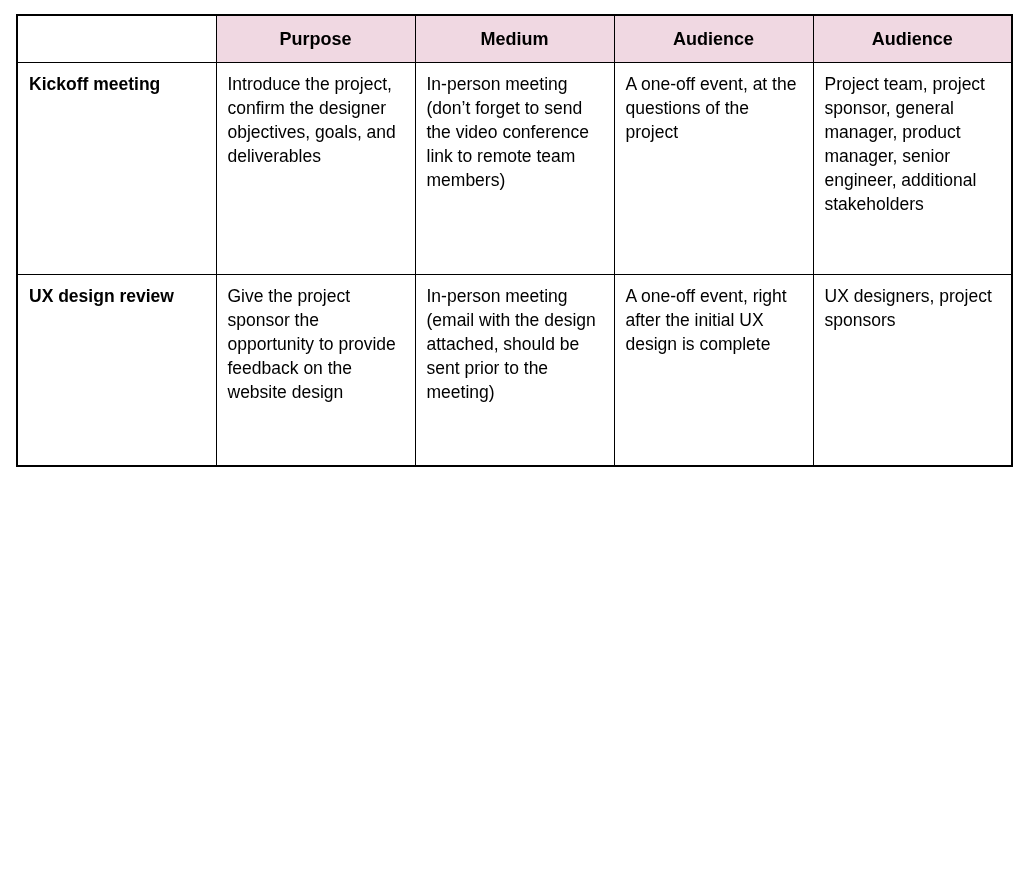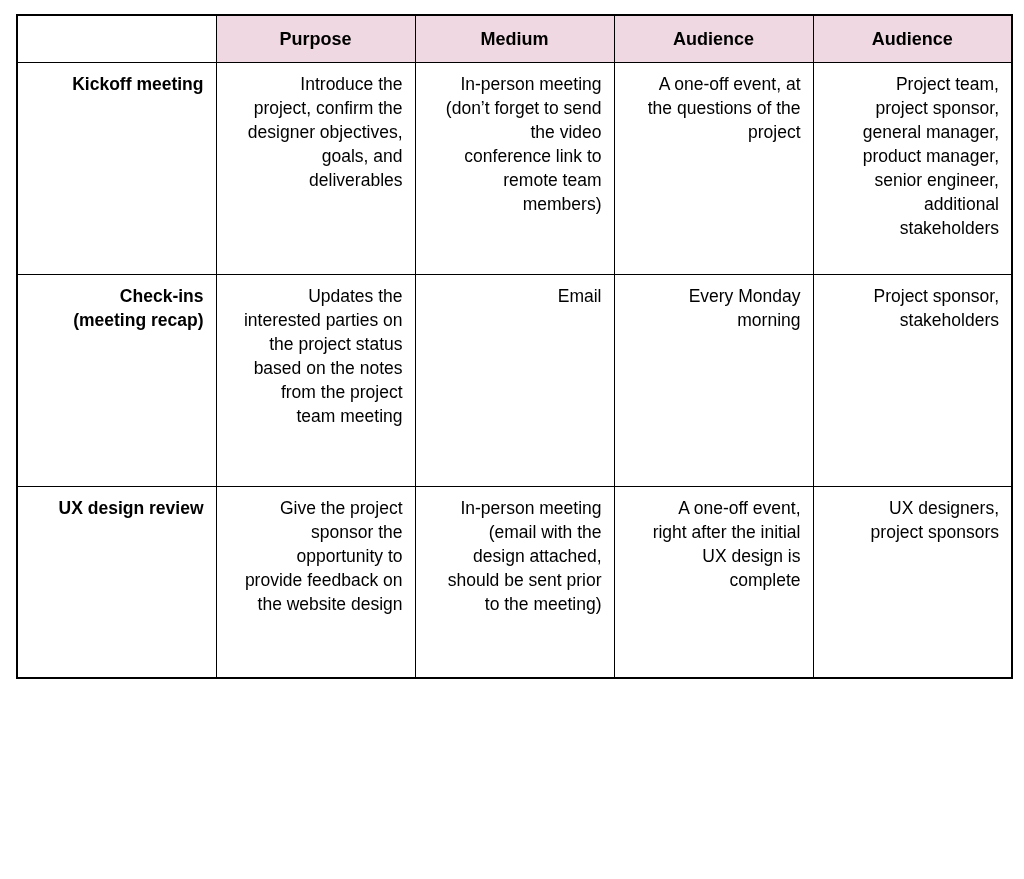--- a/index.html
+++ b/index.html
@@ -23,23 +23,22 @@
     border-collapse: collapse;
     table-layout: fixed;
     border: 2.5px solid #000000;
   }
   table.comm-plan th,
   table.comm-plan td {
     border: 1.5px solid #000000;
     font-size: 17.5px;
     line-height: 24px;
     vertical-align: top;
-    padding: 9px 12px 9px 27px;
+    padding: 9px 12px 9px 11px;
     word-wrap: break-word;
-    text-align: right;
   }
   table.comm-plan th {
     height: 46px;
     background: #f0d8e2;
     font-weight: bold;
     font-size: 18px;
     text-align: center;
     vertical-align: middle;
     padding: 0 6px;
   }
@@ -70,27 +69,20 @@
       </tr>
     </thead>
     <tbody>
       <tr class="r0">
         <td class="row-name">Kickoff meeting</td>
         <td>Introduce the project, confirm the designer objectives, goals, and deliverables</td>
         <td>In-person meeting (don’t forget to send the video conference link to remote team members)</td>
         <td>A one-off event, at the questions of the project</td>
         <td>Project team, project sponsor, general manager, product manager, senior engineer, additional stakeholders</td>
       </tr>
-      <tr class="r2">
-        <td class="row-name">Check-ins (meeting recap)</td>
-        <td>Updates the interested parties on the project status based on the notes from the project team meeting</td>
-        <td>Email</td>
-        <td>Every Monday morning</td>
-        <td>Project sponsor, stakeholders</td>
-      </tr>
       <tr class="r4">
         <td class="row-name">UX design review</td>
         <td>Give the project sponsor the opportunity to provide feedback on the website design</td>
         <td>In-person meeting (email with the design attached, should be sent prior to the meeting)</td>
         <td>A one-off event, right after the initial UX design is complete</td>
         <td>UX designers, project sponsors</td>
       </tr>
     </tbody>
   </table>
 </div>

